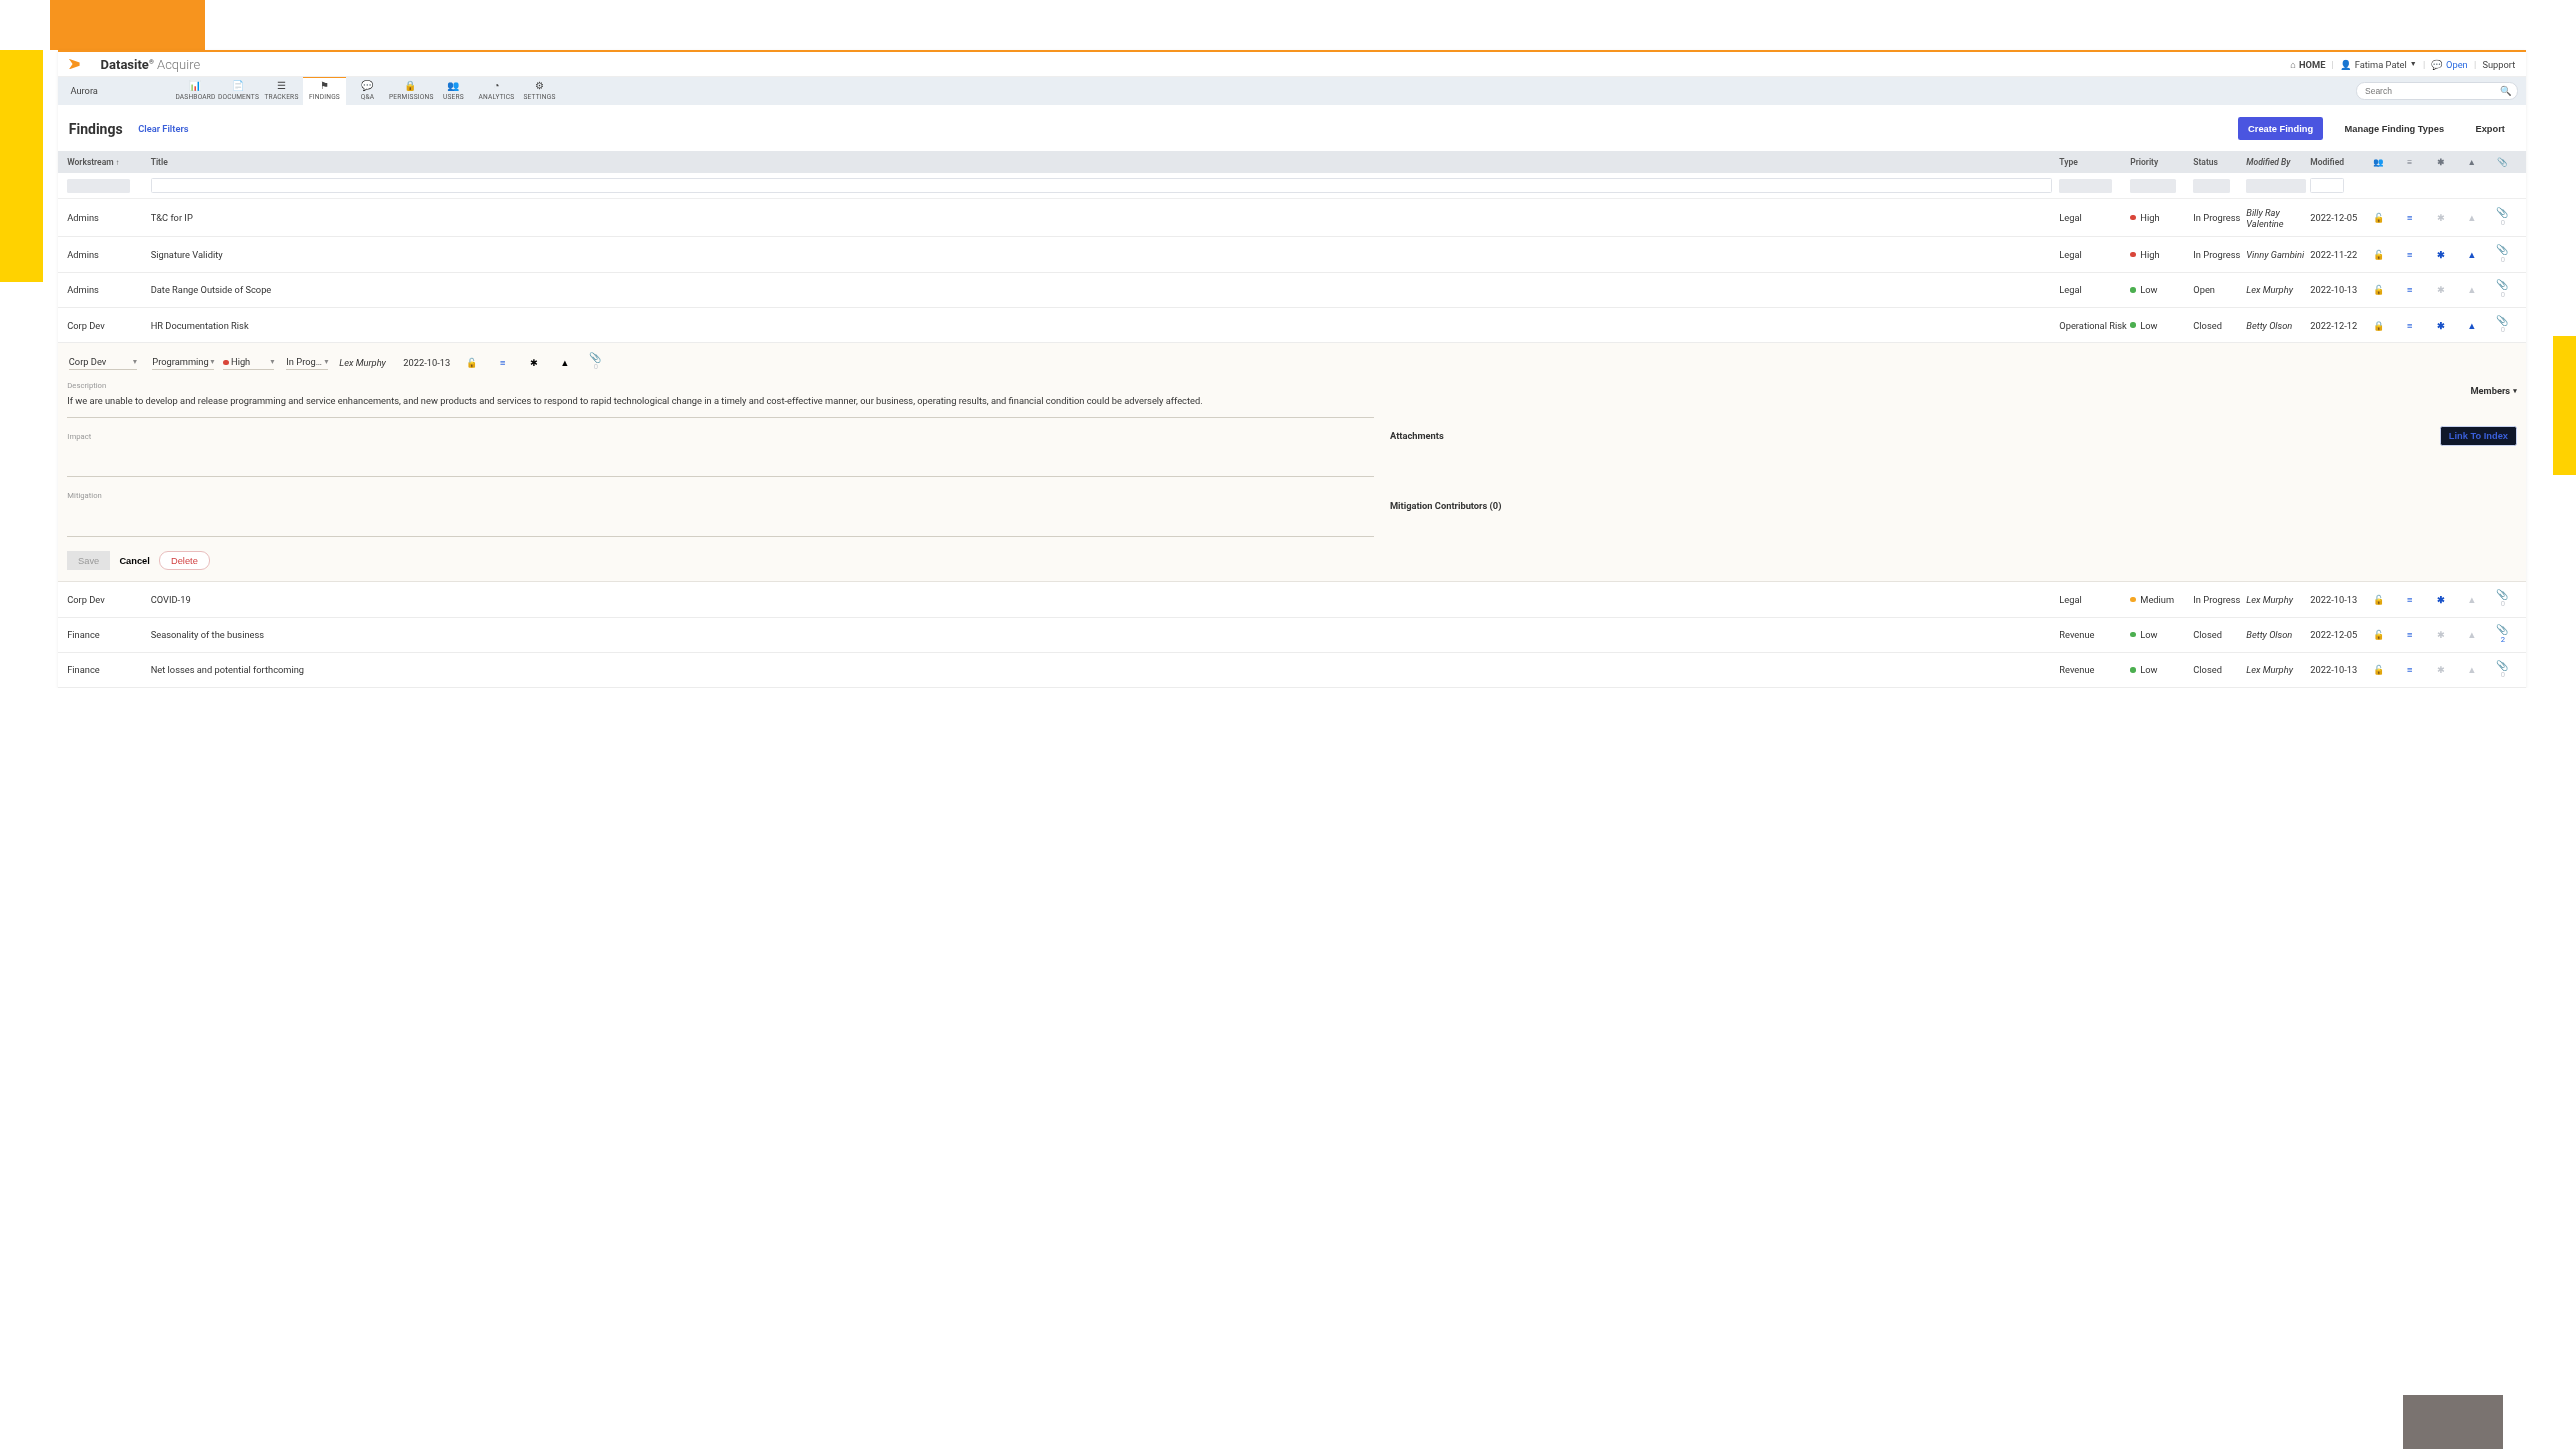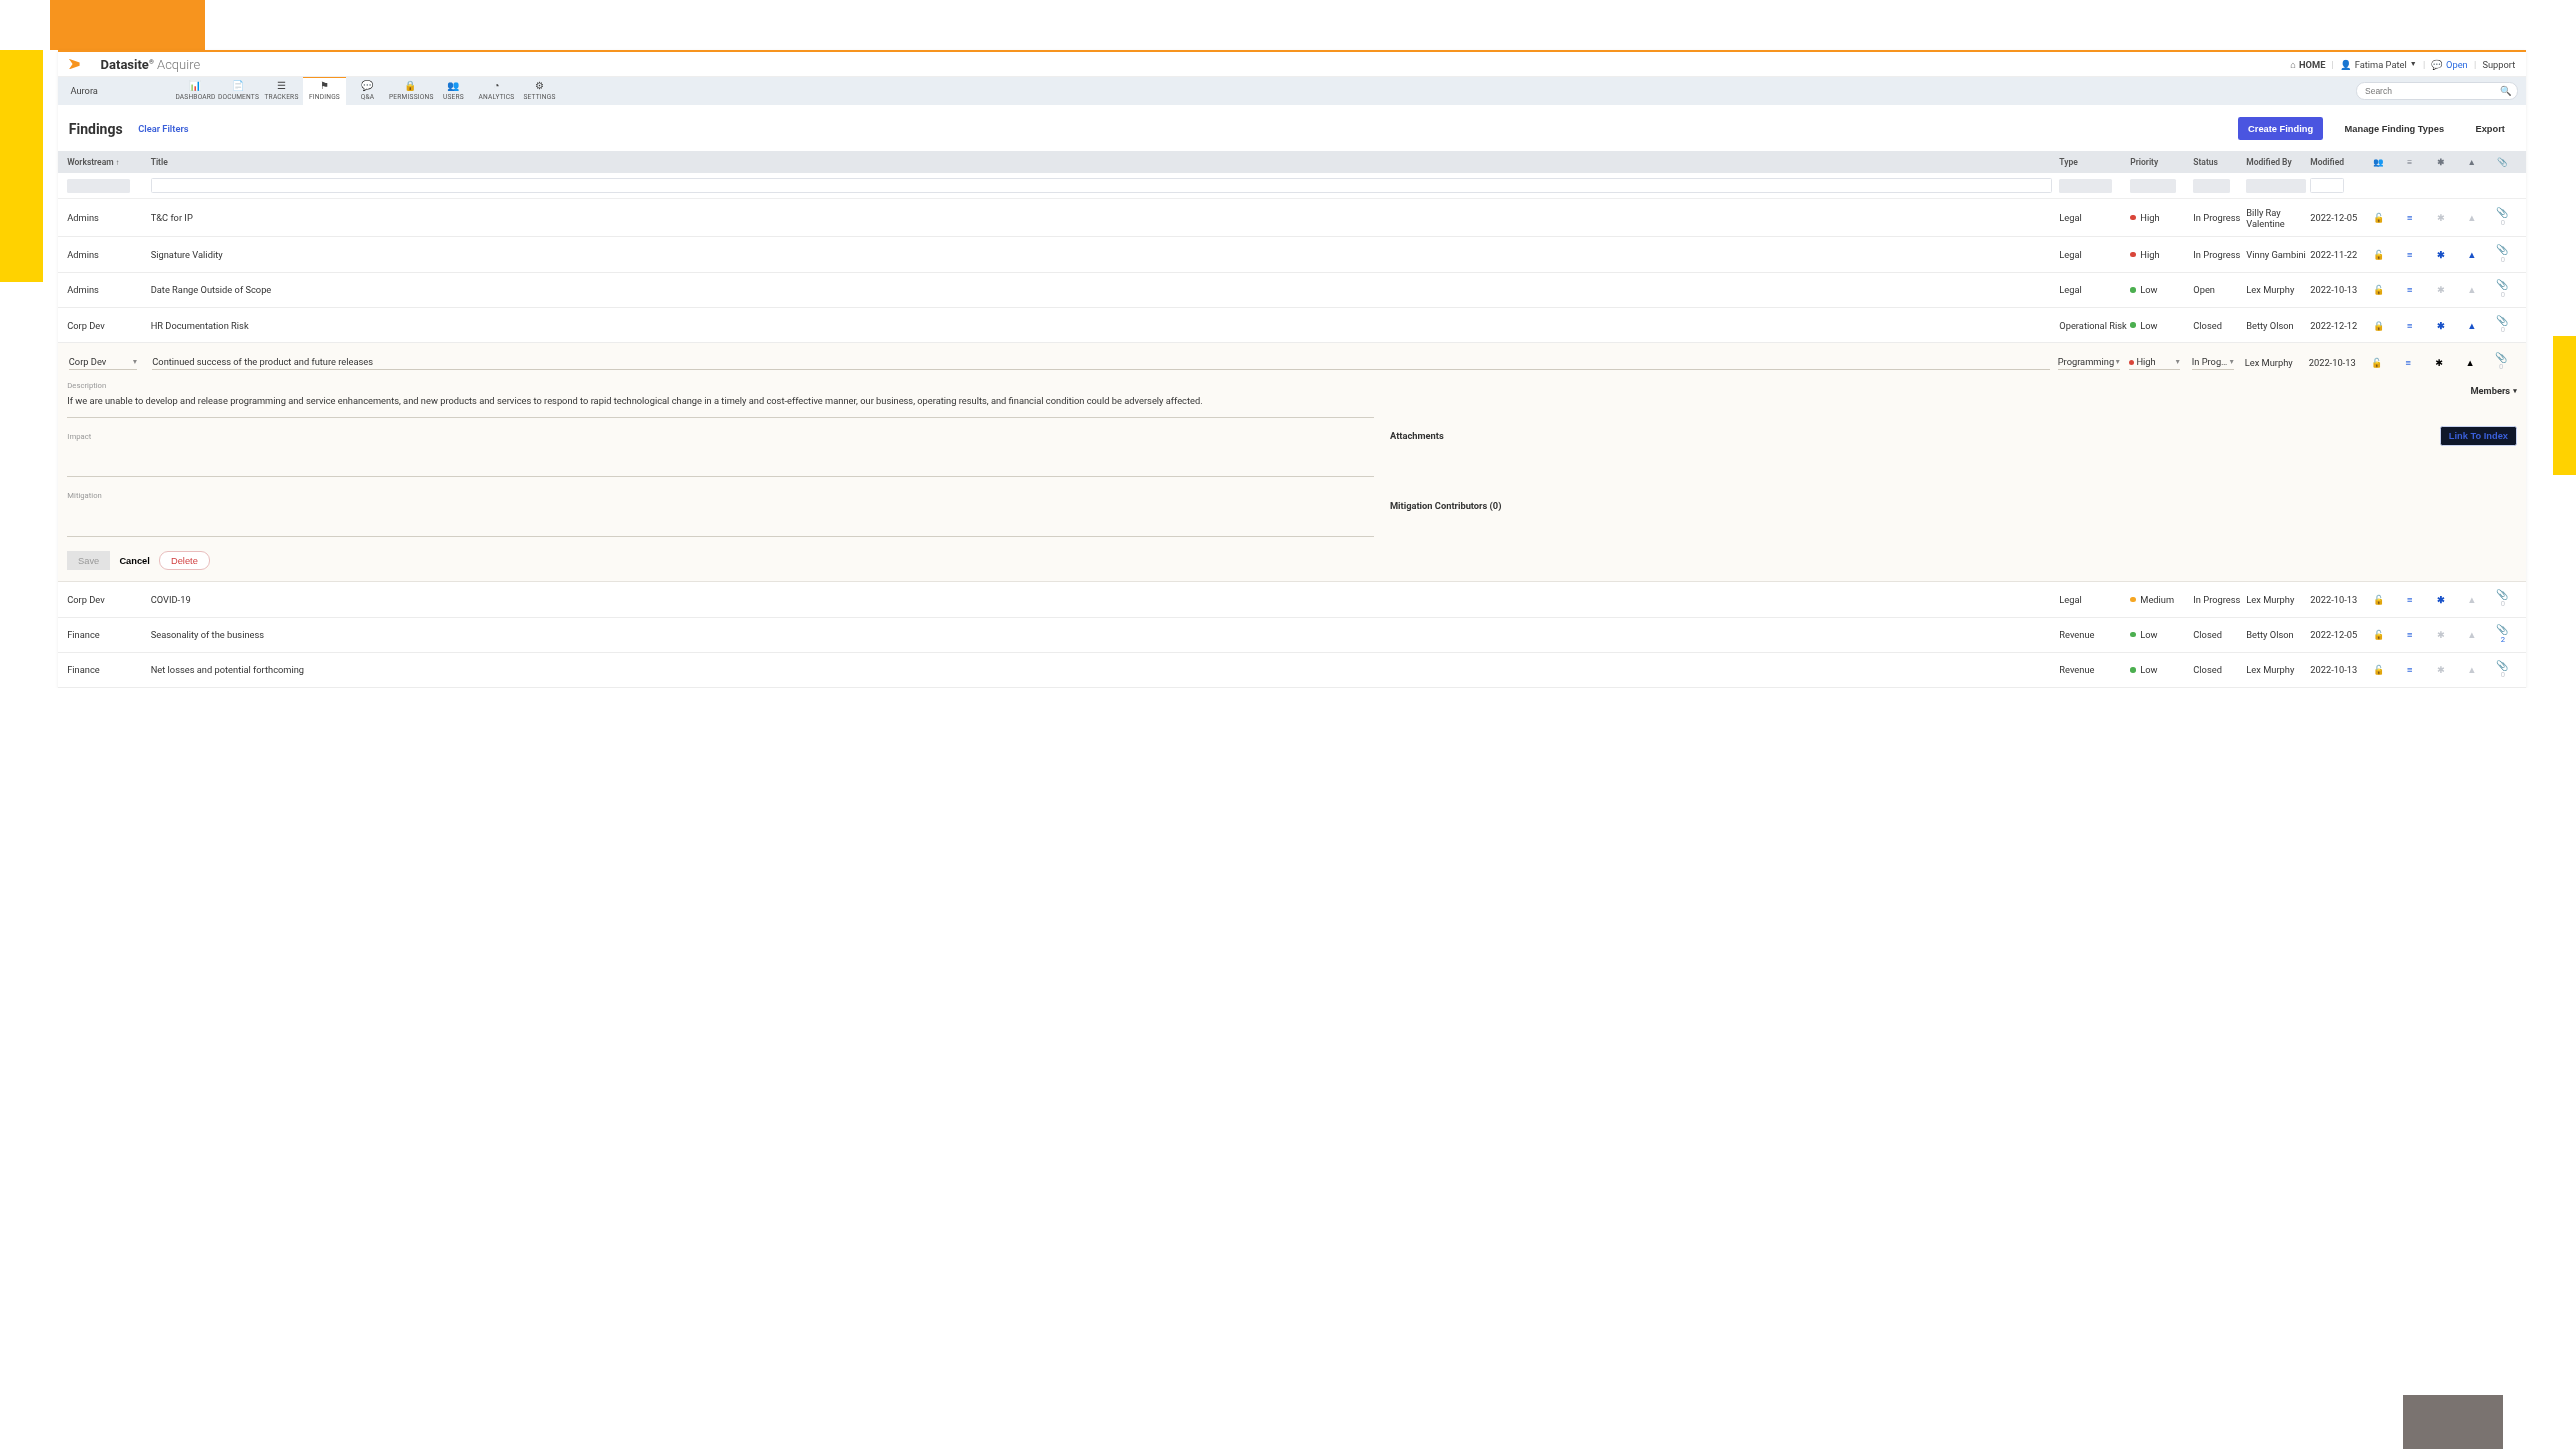--- a/index.html
+++ b/index.html
@@ -51,21 +51,21 @@
   
   .tbl { width:100%; }
   .thead { display:flex; background:#e4e7eb; font-size:8.5px; font-weight:600; color:#555; padding: 6.2px 7.7px; align-items:center;}
   .filterrow { display:flex; padding: 4.6px 7.7px; align-items:center; border-bottom:0.8px solid #eee;}
   .row { display:flex; padding: 7.7px 7.7px; align-items:center; border-bottom:0.8px solid #ececec; font-size:9.3px; color:#333;}
   .c-ws { width: 85px; padding-left:1.5px;}
   .c-title { flex:1; padding-right:7.7px;}
   .c-type { width: 71px;}
   .c-pri { width: 63px; display:flex; align-items:center; gap:4.6px;}
   .c-status { width: 53px;}
-  .c-mb { width: 64px;}
+  .c-mb { width: 64px; font-style: italic;}
   .c-mod { width: 53px;}
   .c-ico { width: 31px; text-align:center; color:#b7bdc7;}
   .thead .c-ico { color:#6f7680; }
   .dot { width:5.4px; height:5.4px; border-radius:50%; display:inline-block;}
   .arrow-up { font-size:7.7px; }
   .ph { background:#e7e9ed; height:14px; border-radius:1.5px;}
   .ph-input { background:#fff; border:0.8px solid #dfe2e8; height:15.5px; border-radius:1.5px;}
   
   .ic-lock { color:#b8bec8; }
   .ic-lock.unlocked::before { content:"\1F513"; }
@@ -275,25 +275,20 @@
       </div>
 
     <div class="expanded">
       <div class="erow">
         <div class="c-ws">
             <div class="sel" style="width:68px">
               <span>Corp Dev</span>
               <span class="dd">▾</span>
             </div>
           </div>
-        <div class="c-title">
-            <div class="sel">
-              <span>Continued success of the product and future releases</span>
-            </div>
-          </div>
         <div class="c-type">
             <div class="sel" style="width:62px">
               <span>Programming</span>
               <span class="dd">▾</span>
             </div>
           </div>
         <div class="c-pri">
             <div class="sel" style="width:51px">
               <span><span class="dot" style="background:#d9463a"></span> <span>High</span></span>
               <span class="dd">▾</span>

